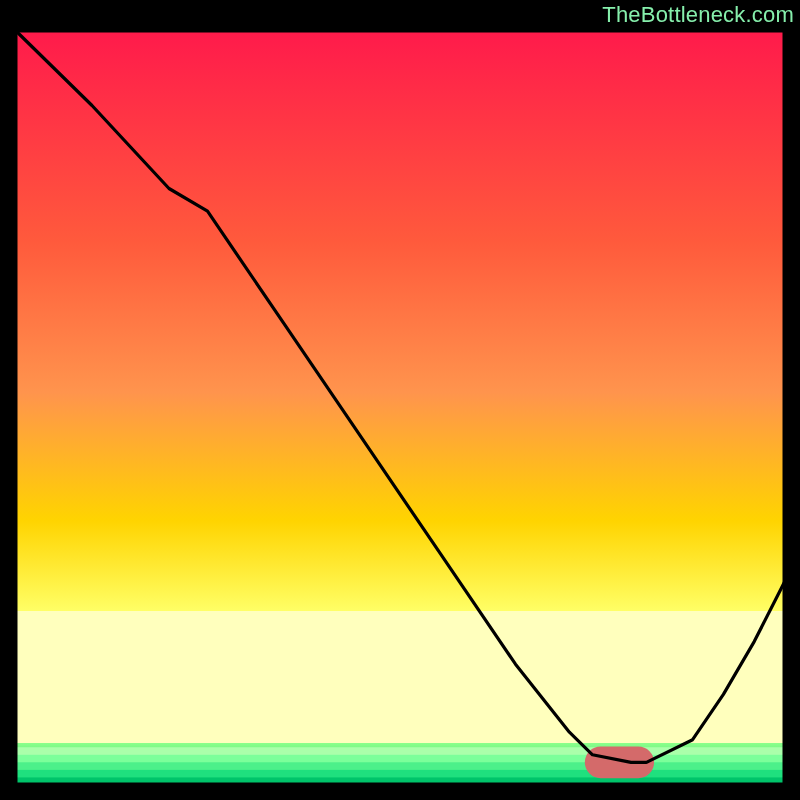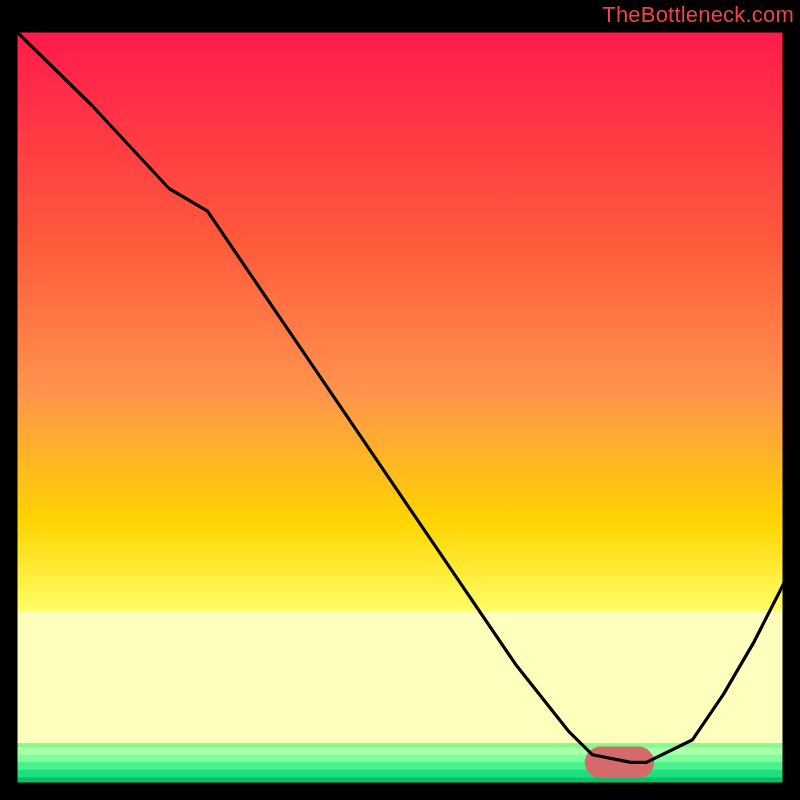--- a/index.html
+++ b/index.html
@@ -13,21 +13,21 @@
   }
   .chart-wrap {
     position: relative;
     width: 800px;
     height: 800px;
   }
   .watermark {
     position: absolute;
     top: 2px;
     right: 6px;
-    color: #ef4444;
+    color: #86efac;
     font-size: 22px;
     font-weight: 500;
     letter-spacing: 0.2px;
   }
   svg { display: block; }
 </style>
 </head>
 <body>
 
 <div class="chart-wrap">

